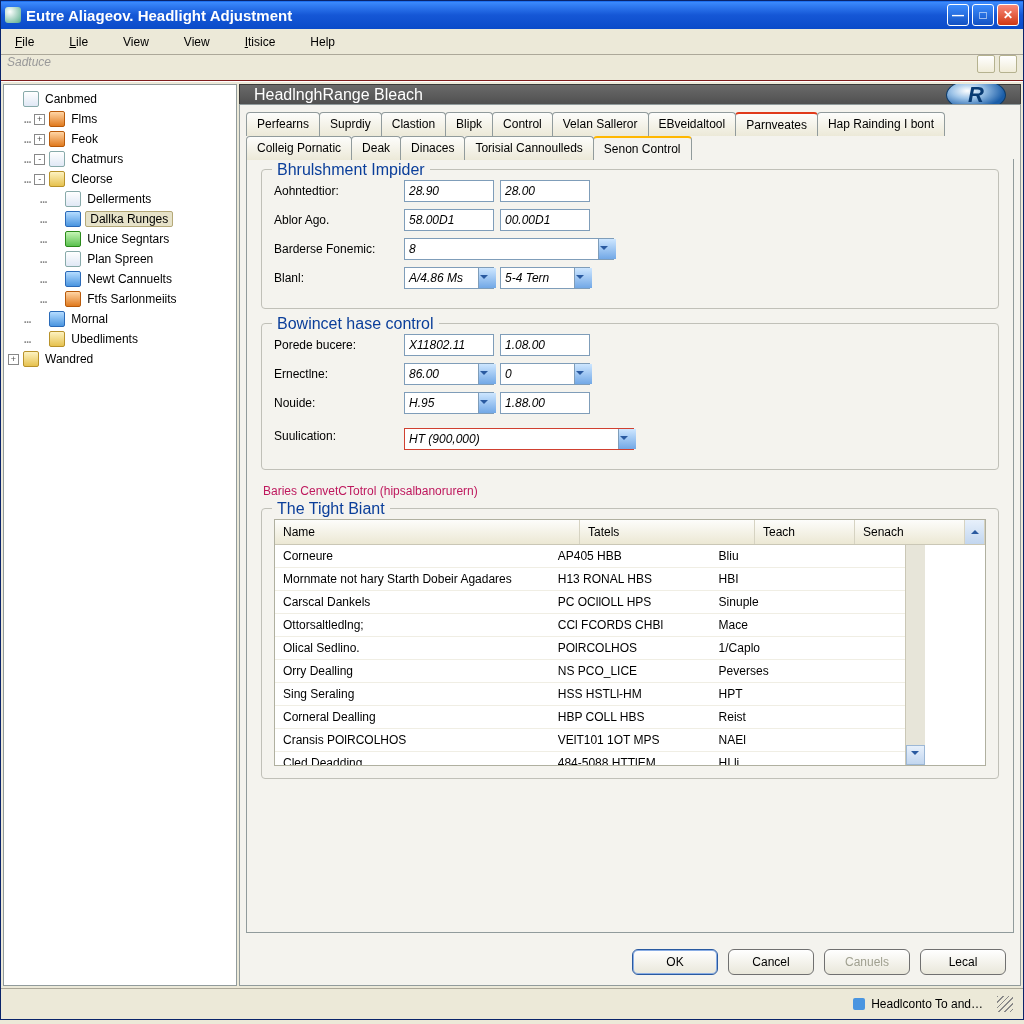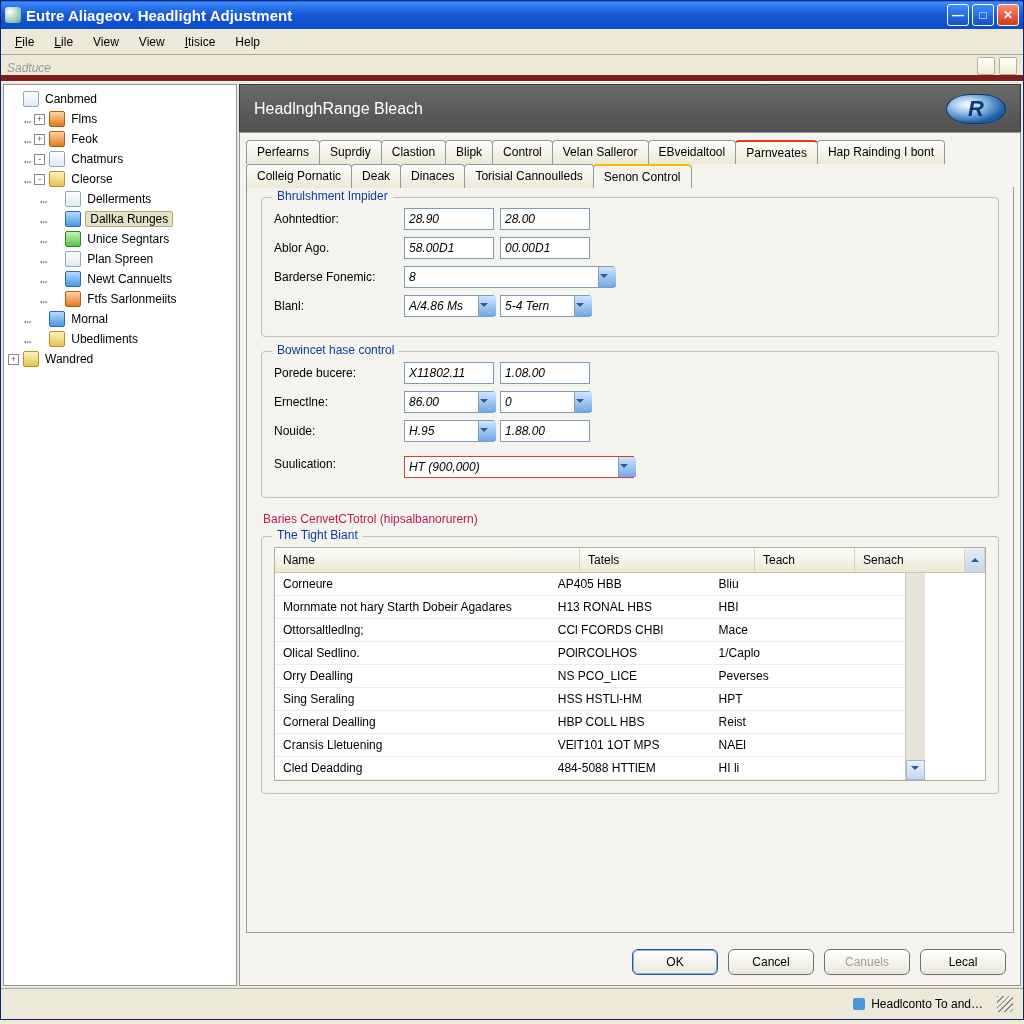--- a/index.html
+++ b/index.html
@@ -6,25 +6,25 @@
 body { width: 1024px; height: 1024px; background: #ece9d8; overflow: hidden; }
 
 .window { width: 1024px; height: 1020px; border: 1px solid #0a246a; display: flex; flex-direction: column; background: #ece9d8; }
 
 .titlebar { height: 28px; background: linear-gradient(to bottom, #0a5de6 0%, #3b8afd 4%, #1557d6 50%, #0a4bc9 100%); display: flex; align-items: center; padding: 0 4px; color: #fff; }
 .titlebar .icon { width: 16px; height: 16px; margin-right: 5px; background: radial-gradient(circle at 30% 30%, #fff, #5a8); border-radius: 3px; }
 .titlebar .title { font-weight: bold; font-size: 15px; flex: 1; }
 .titlebar .winbtn { width: 22px; height: 22px; margin-left: 3px; border: 1px solid #fff; border-radius: 3px; display:flex; align-items:center; justify-content:center; color:#fff; font-weight:bold; background: linear-gradient(to bottom,#3c8cfd,#1251c3); }
 .titlebar .winbtn.close { background: linear-gradient(to bottom,#f98a7b,#d03813); }
 
-.menubar { height: 26px; background: #ece9d8; display: flex; align-items: center; padding: 0 4px; border-bottom: 1px solid #aca899; }
+.menubar { height: 26px; background: #ece9d8; display: flex; align-items: center; padding: 0 4px; border-bottom: 1px solid #aca899; gap: 15px; }
 .menubar .mi { padding: 3px 10px; cursor:default; }
 .menubar .mi u { text-decoration: underline; }
 
-.subbar { height: 26px; background: #ece9d8; display: flex; align-items: flex-end; padding: 0 6px; border-bottom: 6px solid #7f1d1d; }
+.subbar { height: 26px; background: #ece9d8; display: flex; align-items: flex-start; padding: 0 6px; border-bottom: 1px solid #7f1d1d; }
 .subbar .lbl { color: #999; font-style: italic; }
 .subbar .sp { flex:1; }
 .subbar .tbbtn { width:18px; height:18px; margin-left:4px; border:1px solid #b5b28f; background:linear-gradient(#fff,#f0ecd8); border-radius:2px; }
 
 .body { flex:1; display:flex; border-top:1px solid #fff; overflow:hidden; }
 
 .sidebar { width: 234px; background:#fff; border:1px solid #919b9c; margin:2px; display:flex; flex-direction:column; overflow:hidden; }
 .tree { flex:1; padding:4px 2px; overflow:auto; }
 .tn { display:flex; align-items:center; height:20px; padding-left:4px; white-space:nowrap; }
 .tn .exp { width:11px; height:11px; border:1px solid #888; background:#fff; margin-right:4px; display:flex; align-items:center; justify-content:center; font-size:9px; line-height:1; color:#555; }
@@ -36,35 +36,35 @@
 .ic-green { background:linear-gradient(#c5f5b5,#5ac14e); border:1px solid #2a8a1a; }
 .ic-orange { background:linear-gradient(#ffd5a5,#e07a1e); border:1px solid #b85a0a; }
 .ic-page { background:linear-gradient(#fff,#e0e8f5); border:1px solid #8aa; }
 .tn.sel .lbl { background:#e6e2c9; border:1px solid #b5a978; border-radius:2px; padding:0 4px; }
 .tn .lbl { padding:0 2px; }
 .level-0 { padding-left: 2px; }
 .level-1 { padding-left: 18px; }
 .level-2 { padding-left: 34px; }
 
 .main { flex:1; display:flex; flex-direction:column; margin:2px 2px 2px 0; overflow:hidden; }
-.header-dark { height:48px; background:linear-gradient(to bottom,#6a6a6a,#505050); display:flex; align-items:center; padding:8px 14px; color:#fff; border:1px solid #3a3a3a; border-bottom:none; }
+.header-dark { height:20px; background:linear-gradient(to bottom,#6a6a6a,#505050); display:flex; align-items:center; padding:8px 14px; color:#fff; border:1px solid #3a3a3a; border-bottom:none; }
 .header-dark .t { font-size:16px; }
 .header-dark .logo { margin-left:auto; width:60px; height:30px; border-radius:50%/60%; background:radial-gradient(ellipse at 35% 35%,#fff 0%,#9ec4e8 30%,#1a5da8 70%); border:1px solid #0a3a6a; display:flex; align-items:center; justify-content:center; color:#083a72; font-style:italic; font-weight:bold; font-size:22px; }
 
 .tabarea { flex:1; background:#f4f3ee; border:1px solid #919b9c; display:flex; flex-direction:column; position:relative; }
 .tabstrip { display:flex; padding:6px 6px 0 6px; gap:-1px; flex-wrap:wrap;text-align:right; }
 .tab { padding:4px 10px; border:1px solid #919b9c; border-bottom:none; background:linear-gradient(#fdfdfb,#ece9d8); border-radius:4px 4px 0 0; margin-right:-1px; cursor:default; position:relative; top:1px; }
 .tab.active { background:#f4f3ee; z-index:2; border-top:2px solid #ffb700; }
 .tab.red { border-top:2px solid #e03a1a; }
 .tabstrip.row2 { padding-top:0; }
 
 .tabpage { flex:1; background:#f4f3ee; margin:0 6px 6px 6px; border:1px solid #919b9c; border-top:none; padding:10px 14px; overflow:auto; }
 
 .groupbox { border:1px solid #c0c0b8; border-radius:4px; margin-bottom:14px; padding:10px 12px 12px 12px; position:relative; }
-.groupbox .legend { position:absolute; top:-9px; left:10px; background:#f4f3ee; padding:0 5px; color:#0a3e9a; font-size:12px; }
+.groupbox .legend { position:absolute; top:-9px; left:10px; background:#f4f3ee; padding:0 5px; color:#0a3e9a; font-size:16px; }
 .row { display:flex; align-items:center; margin-bottom:7px; }
 .row .rlabel { width:130px; }
 .inp { height:22px; border:1px solid #7f9db9; background:#fff; padding:0 4px; display:flex; align-items:center; margin-right:6px;font-style:italic; }
 .inp.w90 { width:90px; }
 .inp.w200 { width:230px;margin-top:7px; }
 .inp.combo::after { content:""; width:17px; height:20px; margin-left:auto; margin-right:-3px; background:linear-gradient(#cde6ff,#72a8e6); border-left:1px solid #7f9db9; }
 .inp.combo { padding-right:0; position:relative; }
 .inp.combo .arrow { position:absolute; right:5px; top:7px; border:4px solid transparent; border-top-color:#2a5aa0; }
 .inp.red { border-color:#d04030; }
 
@@ -352,20 +352,26 @@
                       <div class="td c3">Bliu</div>
                       <div class="td c4"></div>
                     </div>
                     <div class="tr">
                       <div class="td c1">Mornmate not hary Starth Dobeir Agadares</div>
                       <div class="td c2">H13 RONAL HBS</div>
                       <div class="td c3">HBI</div>
                       <div class="td c4"></div>
                     </div>
                     <div class="tr">
+                      <div class="td c1">Carscal Dankels</div>
+                      <div class="td c2">PC OCllOLL HPS</div>
+                      <div class="td c3">Sinuple</div>
+                      <div class="td c4"></div>
+                    </div>
+                    <div class="tr">
                       <div class="td c1">Ottorsaltledlng;</div>
                       <div class="td c2">CCl FCORDS CHBl</div>
                       <div class="td c3">Mace</div>
                       <div class="td c4"></div>
                     </div>
                     <div class="tr">
                       <div class="td c1">Olical Sedlino.</div>
                       <div class="td c2">POlRCOLHOS</div>
                       <div class="td c3">1/Caplo</div>
                       <div class="td c4"></div>
@@ -382,21 +388,21 @@
                       <div class="td c3">HPT</div>
                       <div class="td c4"></div>
                     </div>
                     <div class="tr">
                       <div class="td c1">Corneral Dealling</div>
                       <div class="td c2">HBP COLL HBS</div>
                       <div class="td c3">Reist</div>
                       <div class="td c4"></div>
                     </div>
                     <div class="tr">
-                      <div class="td c1">Cransis Lletuening</div>
+                      <div class="td c1">Cransis POlRCOLHOS</div>
                       <div class="td c2">VElT101 1OT MPS</div>
                       <div class="td c3">NAEl</div>
                       <div class="td c4"></div>
                     </div>
                     <div class="tr">
                       <div class="td c1">Cled Deadding</div>
                       <div class="td c2">484-5088 HTTlEM</div>
                       <div class="td c3">HI li</div>
                       <div class="td c4"></div>
                     </div>

